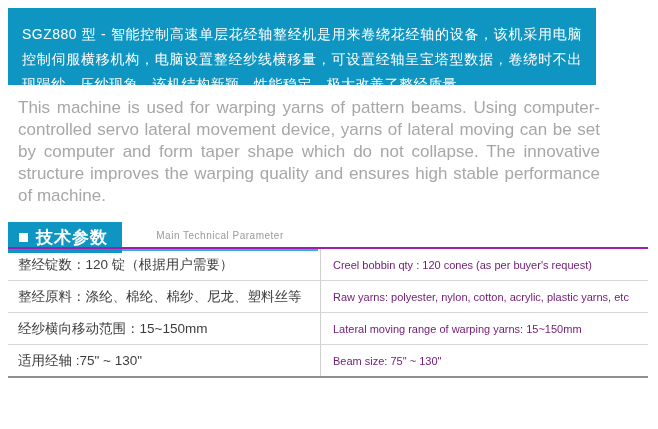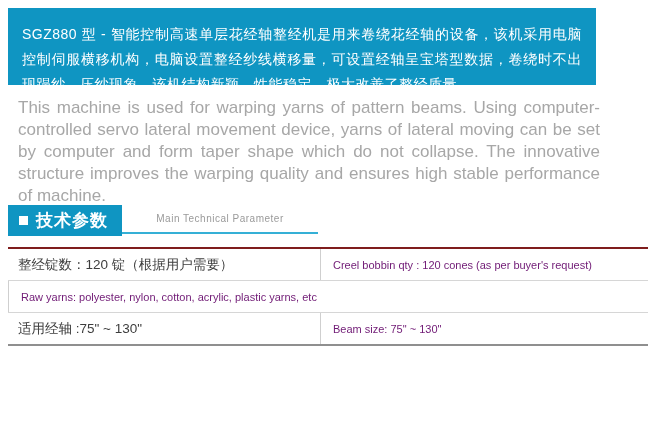--- a/index.html
+++ b/index.html
@@ -42,21 +42,21 @@
     color: #a7a7a7;
     font-size: 17px;
     line-height: 22px;
     text-align: justify;
   }
 
   
   .section-header {
     position: absolute;
     left: 8px;
-    top: 205px;
+    top: 222px;
     display: flex;
     align-items: stretch;
   }
   .section-header .cn-box {
     background: #0f95c2;
     color: #ffffff;
     width: 114px;
     height: 31px;
     box-sizing: border-box;
     display: flex;
@@ -90,21 +90,21 @@
     letter-spacing: 0.5px;
     white-space: nowrap;
   }
 
   
   .param-table {
     position: absolute;
     left: 8px;
     top: 247px;
     width: 640px;
-    border-top: 2px solid #7f1d1d;
+    border-top: 2px solid #a21caf;
     border-bottom: 2px solid #8f8f8f;
   }
   .param-row {
     display: flex;
     height: 31px;
     border-bottom: 1px solid #d6d6d6;
   }
   .param-row:last-child {
     border-bottom: none;
   }
@@ -150,24 +150,29 @@
   </div>
 
   <div class="param-table">
 
     <div class="param-row">
       <div class="param-cell-cn">整经锭数：120 锭（根据用户需要）</div>
       <div class="param-cell-en">Creel bobbin qty : 120 cones (as per buyer's request)</div>
     </div>
 
     <div class="param-row">
+      <div class="param-cell-cn">整经原料：涤纶、棉纶、棉纱、尼龙、塑料丝等</div>
       <div class="param-cell-en">Raw yarns: polyester, nylon, cotton, acrylic, plastic yarns, etc</div>
     </div>
 
 
+    <div class="param-row">
+      <div class="param-cell-cn">经纱横向移动范围：15~150mm</div>
+      <div class="param-cell-en">Lateral moving range of warping yarns: 15~150mm</div>
+    </div>
 
     <div class="param-row">
       <div class="param-cell-cn">适用经轴 :75" ~ 130"</div>
       <div class="param-cell-en">Beam size: 75" ~ 130"</div>
     </div>
 
   </div>
 
 </div>
 

